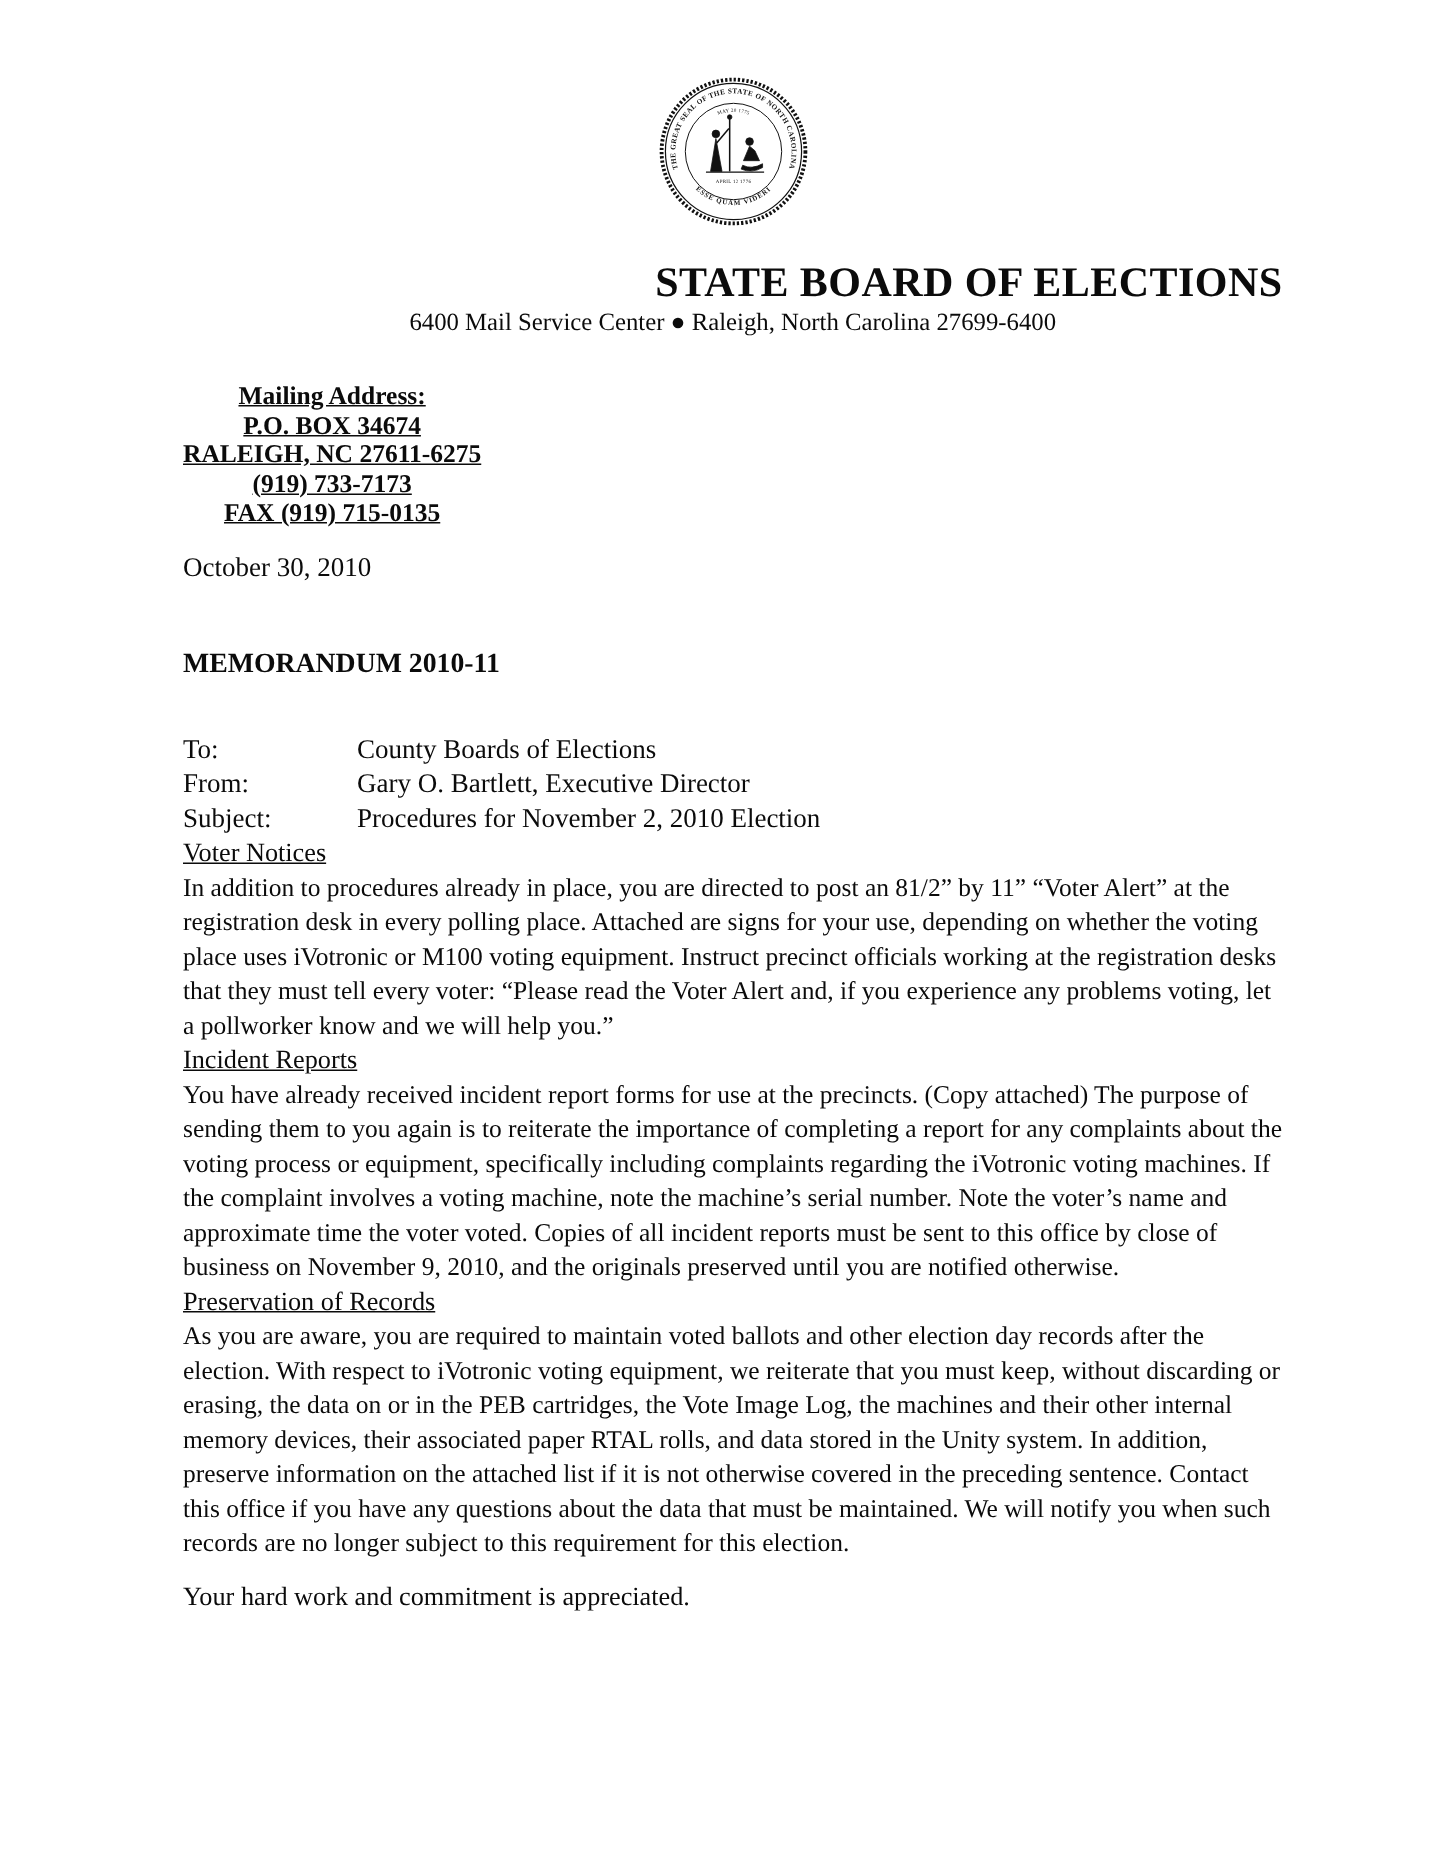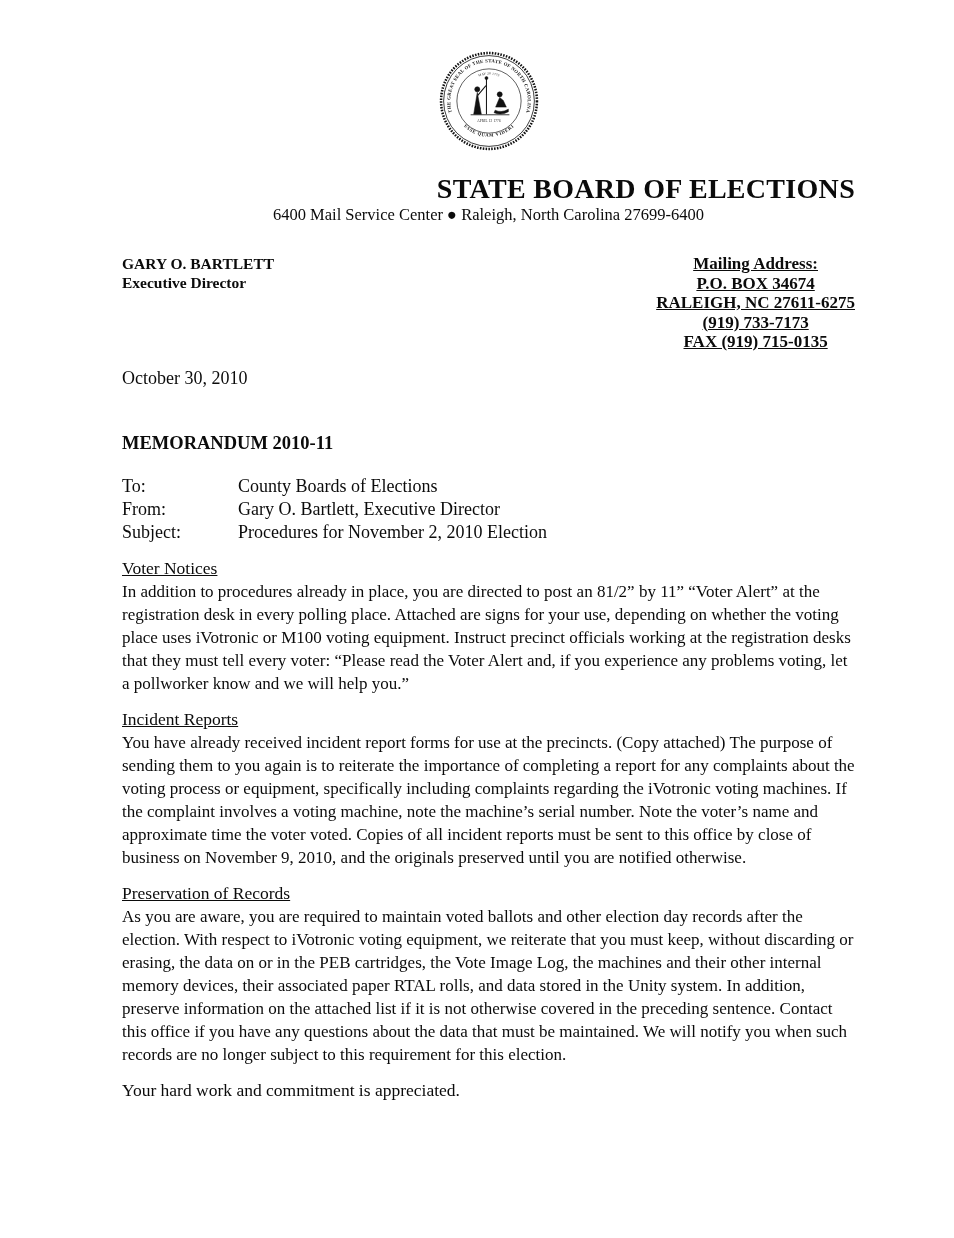--- a/index.html
+++ b/index.html
@@ -28,25 +28,25 @@
   .org-address { margin-top: 1px; text-align: center; font-size: 16.5px; line-height: 19px; }
 
   .info-row { display: flex; justify-content: space-between; margin-top: 30px; font-weight: bold; }
   .director { font-size: 15.5px; line-height: 19px; }
   .mailing  { font-size: 17px; line-height: 19.5px; text-align: center; text-decoration: underline; }
 
   .date-line { margin-top: 15px; font-size: 18px; line-height: 23px; }
 
   
   .memo-title { margin-top: 42px; font-size: 18.5px; font-weight: bold; line-height: 23px; }
-  .memo-fields { margin-top: 20px; font-size: 18px; line-height: 23px; }
+  .memo-fields { margin-top: 33px; font-size: 18px; line-height: 23px; }
   .memo-label { display: inline-block; width: 116px; }
 
   
-  .section { margin-top: 13px; }
+  .section { margin-top: 0; }
   .section-heading { font-size: 17.5px; line-height: 23px; text-decoration: underline; }
   .section-body { font-size: 17px; line-height: 23px; }
 
   .closing-line { margin-top: 13px; font-size: 17.5px; line-height: 23px; }
 
   .footer-line {
     position: absolute;
     top: 1138px; left: 122px; right: 99px;
     text-align: center;
     font-size: 17px;
@@ -89,24 +89,20 @@
         </g>
 
         <text class="seal-date" x="100" y="141" text-anchor="middle">APRIL 12 1776</text>
       </svg>
 
       <div class="org-title">STATE BOARD OF ELECTIONS</div>
       <div class="org-address">6400 Mail Service Center ● Raleigh, North Carolina 27699-6400</div>
     </div>
 
     <div class="info-row">
-      <div class="director">
-        <div>GARY O. BARTLETT</div>
-        <div>Executive Director</div>
-      </div>
       <div class="mailing">
         <div>Mailing Address:</div>
         <div>P.O. BOX 34674</div>
         <div>RALEIGH, NC 27611-6275</div>
         <div>(919) 733-7173</div>
         <div>FAX (919) 715-0135</div>
       </div>
     </div>
 
     <div class="date-line">October 30, 2010</div>

